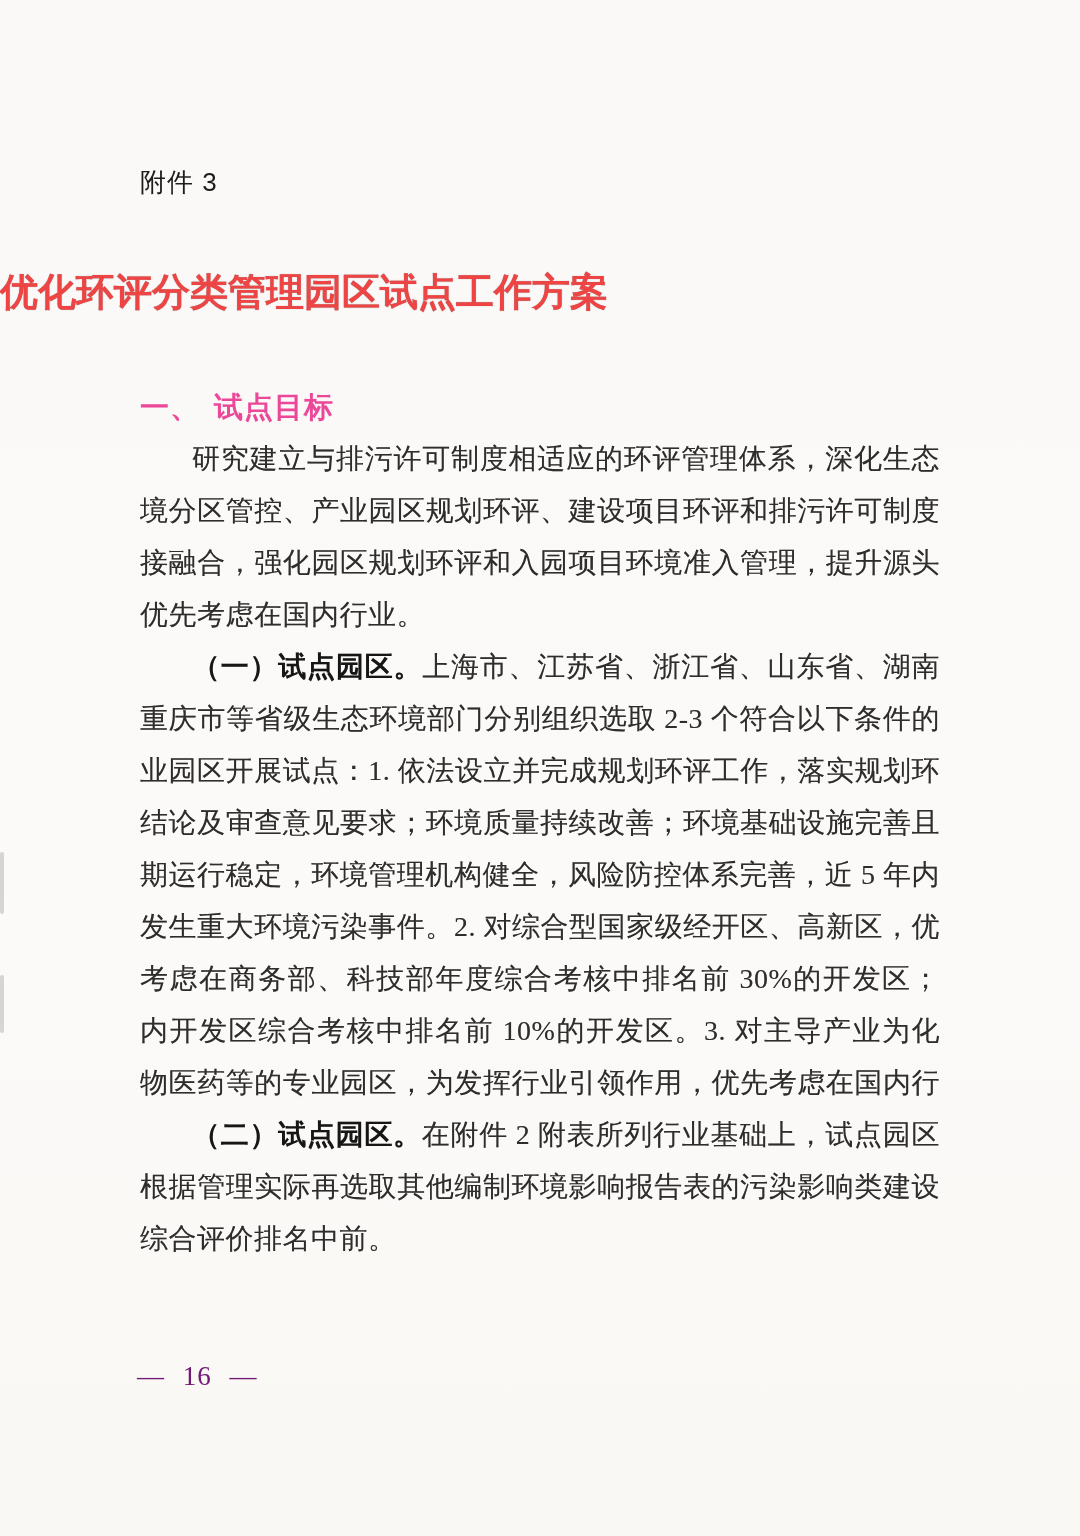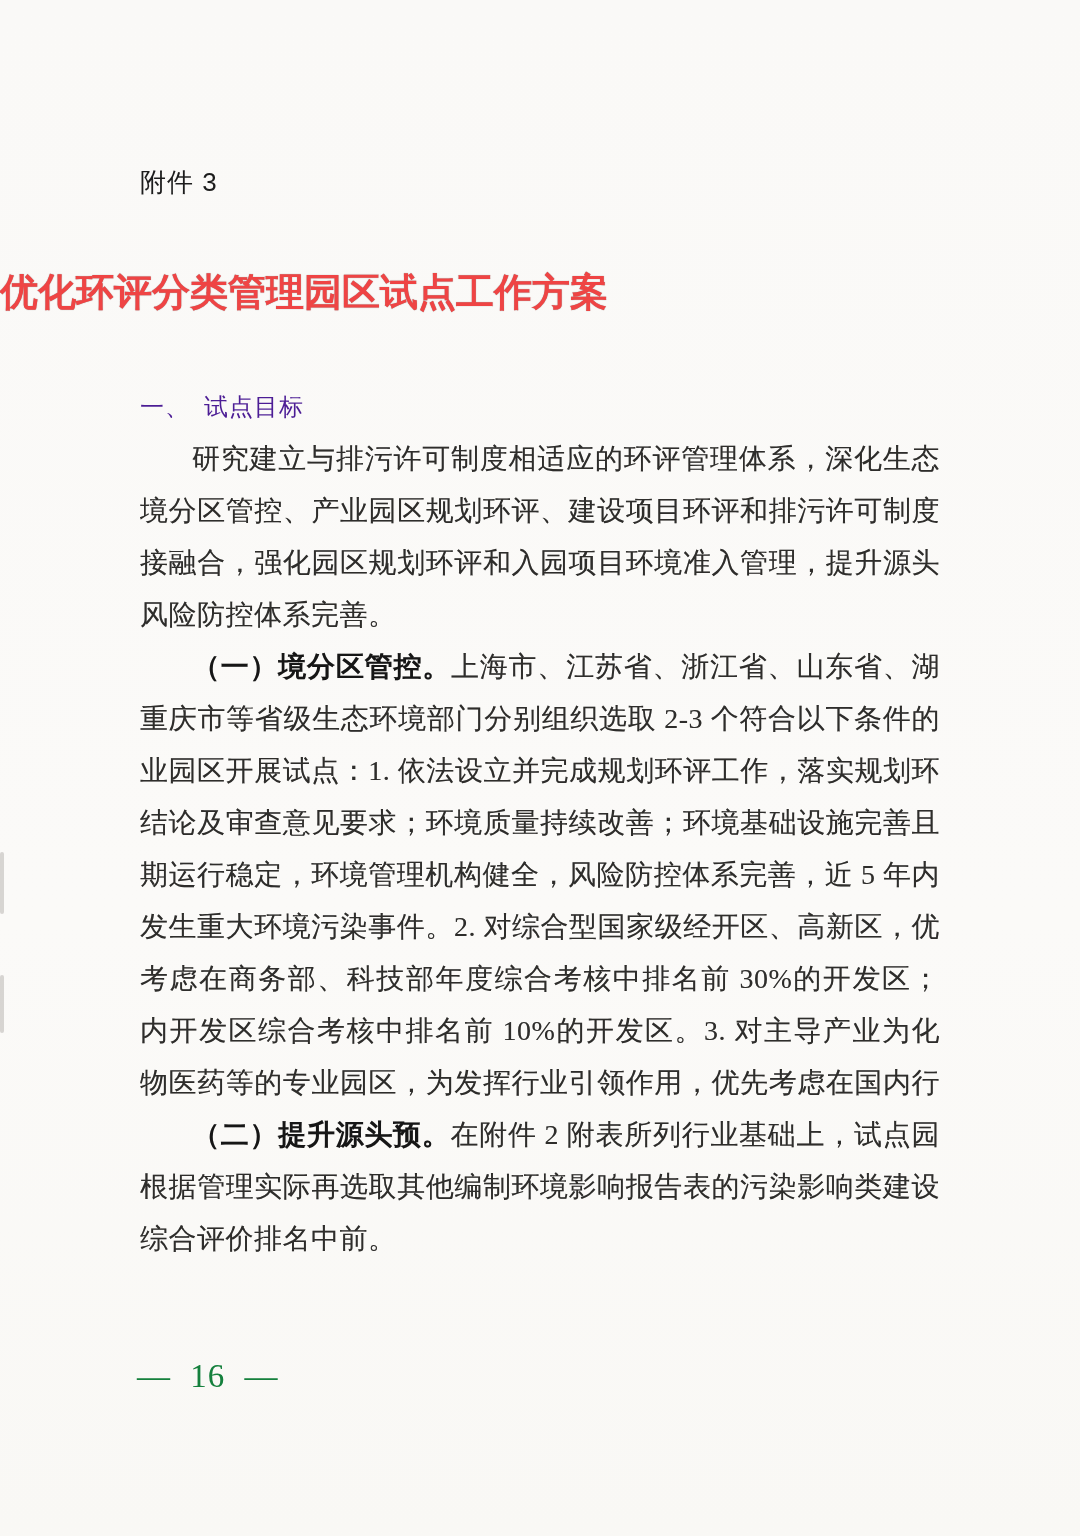--- a/index.html
+++ b/index.html
@@ -71,40 +71,40 @@
   }
   .row.fill {
     white-space: normal;
     text-align: justify;
     text-align-last: justify;
     overflow: hidden;
   }
   .row.indent { padding-left: 52px; }
   .row.h {
     font-family: "Liberation Sans", "DejaVu Sans", sans-serif;
-    font-weight: normal;
-    font-size: 24px;
-    color: #4c1d95;
+    font-weight: bold;
+    font-size: 29px;
+    color: #ec4899;
     letter-spacing: 1px;
     text-shadow: none;
   }
   .row.h .hnum { margin-right: 14px; }
   .lead {
     font-family: "Liberation Sans", "DejaVu Sans", sans-serif;
     font-weight: bold;
     color: #161616;
     letter-spacing: 0.5px;
   }
   .page-number {
     position: absolute;
     left: 137px;
     top: 1360px;
-    font-size: 33px;
+    font-size: 27px;
     line-height: 32px;
-    color: #15803d;
+    color: #701a75;
     word-spacing: 10px;
     letter-spacing: 1px;
   }
 </style>
 </head>
 <body>
 
 <div class="page">
 
   <div class="artifact a1"></div>
@@ -114,34 +114,34 @@
 
   <div class="doc-title">优化环评分类管理园区试点工作方案</div>
 
   <div class="body-block">
 
     <div class="row h"><span class="hnum">一、</span><span>试点目标</span></div>
 
     <div class="row fill indent">研究建立与排污许可制度相适应的环评管理体系，深化生态环</div>
     <div class="row fill">境分区管控、产业园区规划环评、建设项目环评和排污许可制度衔</div>
     <div class="row fill">接融合，强化园区规划环评和入园项目环境准入管理，提升源头预</div>
-    <div class="row">风险防控体系完善。</div>
+    <div class="row">优先考虑在国内行业。</div>
 
 
-    <div class="row fill indent"><b class="lead">（一）境分区管控。</b><span>上海市、江苏省、浙江省、山东省、湖南省、</span></div>
+    <div class="row fill indent"><b class="lead">（一）试点园区。</b><span>上海市、江苏省、浙江省、山东省、湖南省、</span></div>
     <div class="row fill">重庆市等省级生态环境部门分别组织选取 2-3 个符合以下条件的产</div>
     <div class="row fill">业园区开展试点：1. 依法设立并完成规划环评工作，落实规划环评</div>
     <div class="row fill">结论及审查意见要求；环境质量持续改善；环境基础设施完善且长</div>
     <div class="row fill">期运行稳定，环境管理机构健全，风险防控体系完善，近 5 年内未</div>
     <div class="row fill">发生重大环境污染事件。2. 对综合型国家级经开区、高新区，优先</div>
     <div class="row fill">考虑在商务部、科技部年度综合考核中排名前 30%的开发区；或在省</div>
     <div class="row fill">内开发区综合考核中排名前 10%的开发区。3. 对主导产业为化工、生</div>
     <div class="row fill">物医药等的专业园区，为发挥行业引领作用，优先考虑在国内行业</div>
 
-    <div class="row fill indent"><b class="lead">（二）提升源头预。</b><span>在附件 2 附表所列行业基础上，试点园区还可</span></div>
+    <div class="row fill indent"><b class="lead">（二）试点园区。</b><span>在附件 2 附表所列行业基础上，试点园区还可</span></div>
     <div class="row fill">根据管理实际再选取其他编制环境影响报告表的污染影响类建设项</div>
     <div class="row">综合评价排名中前。</div>
 
   </div>
 
   <div class="page-number">— 16 —</div>
 
 </div>
 
 </body></html>

